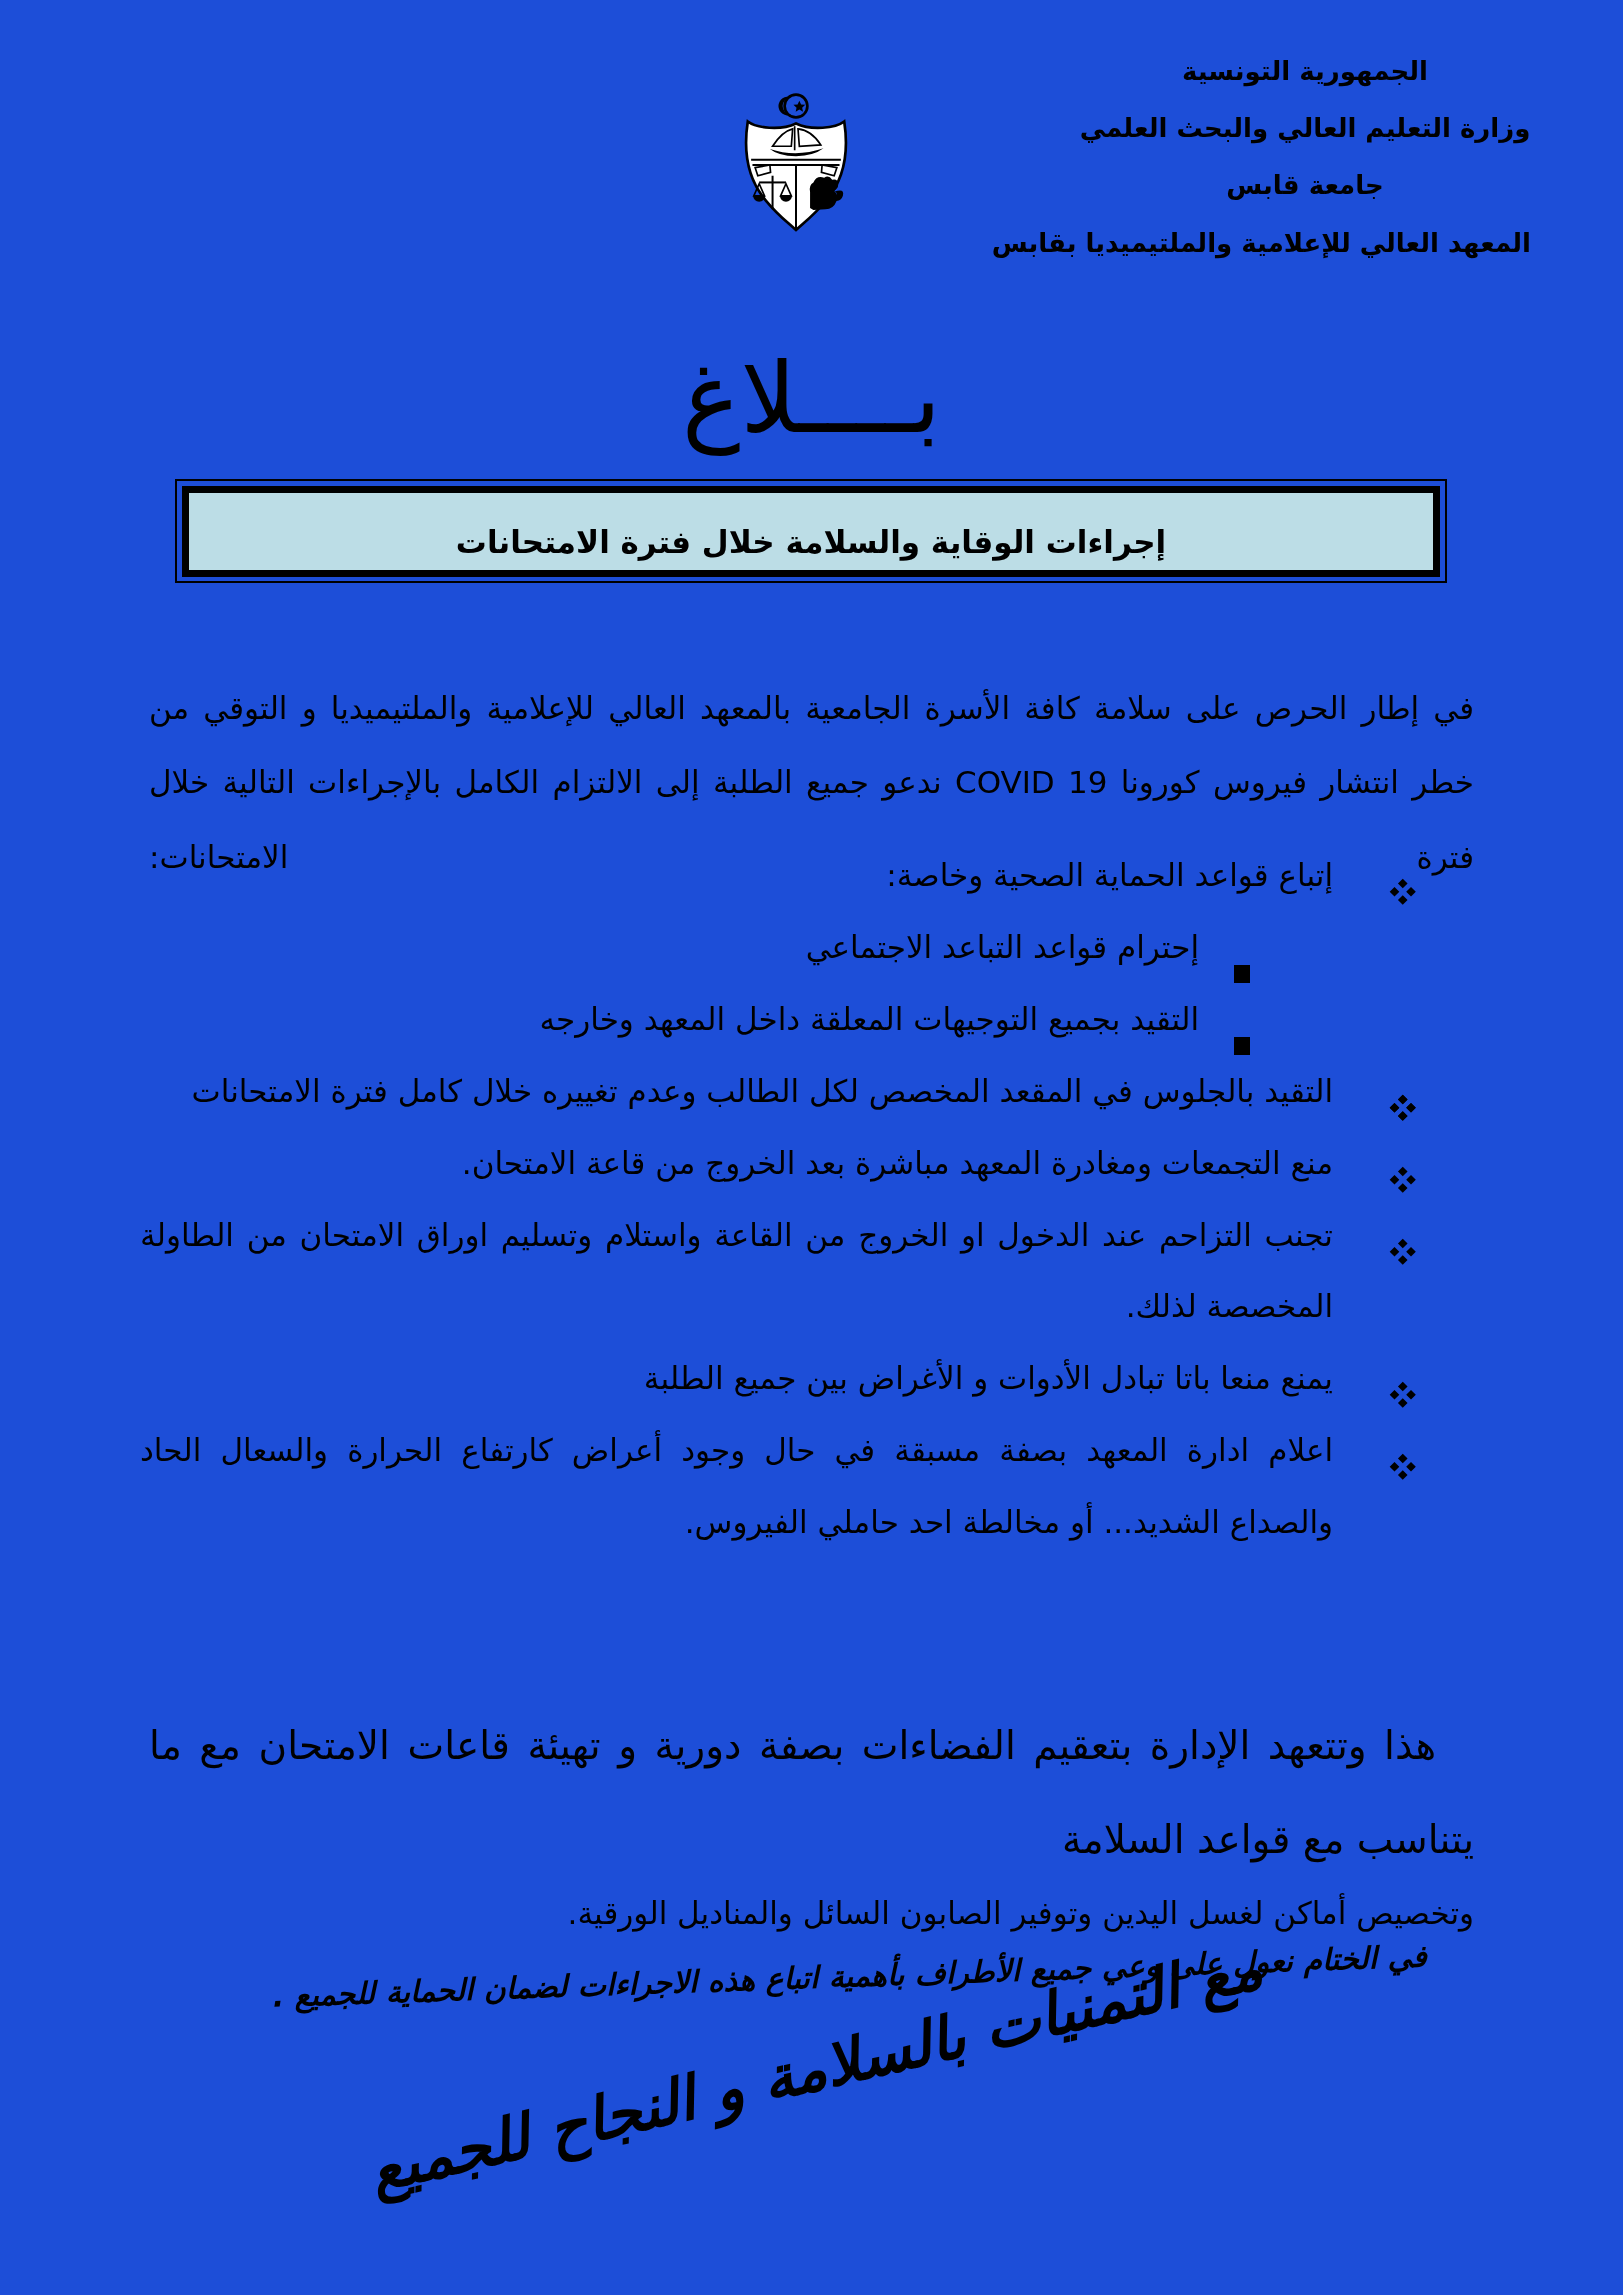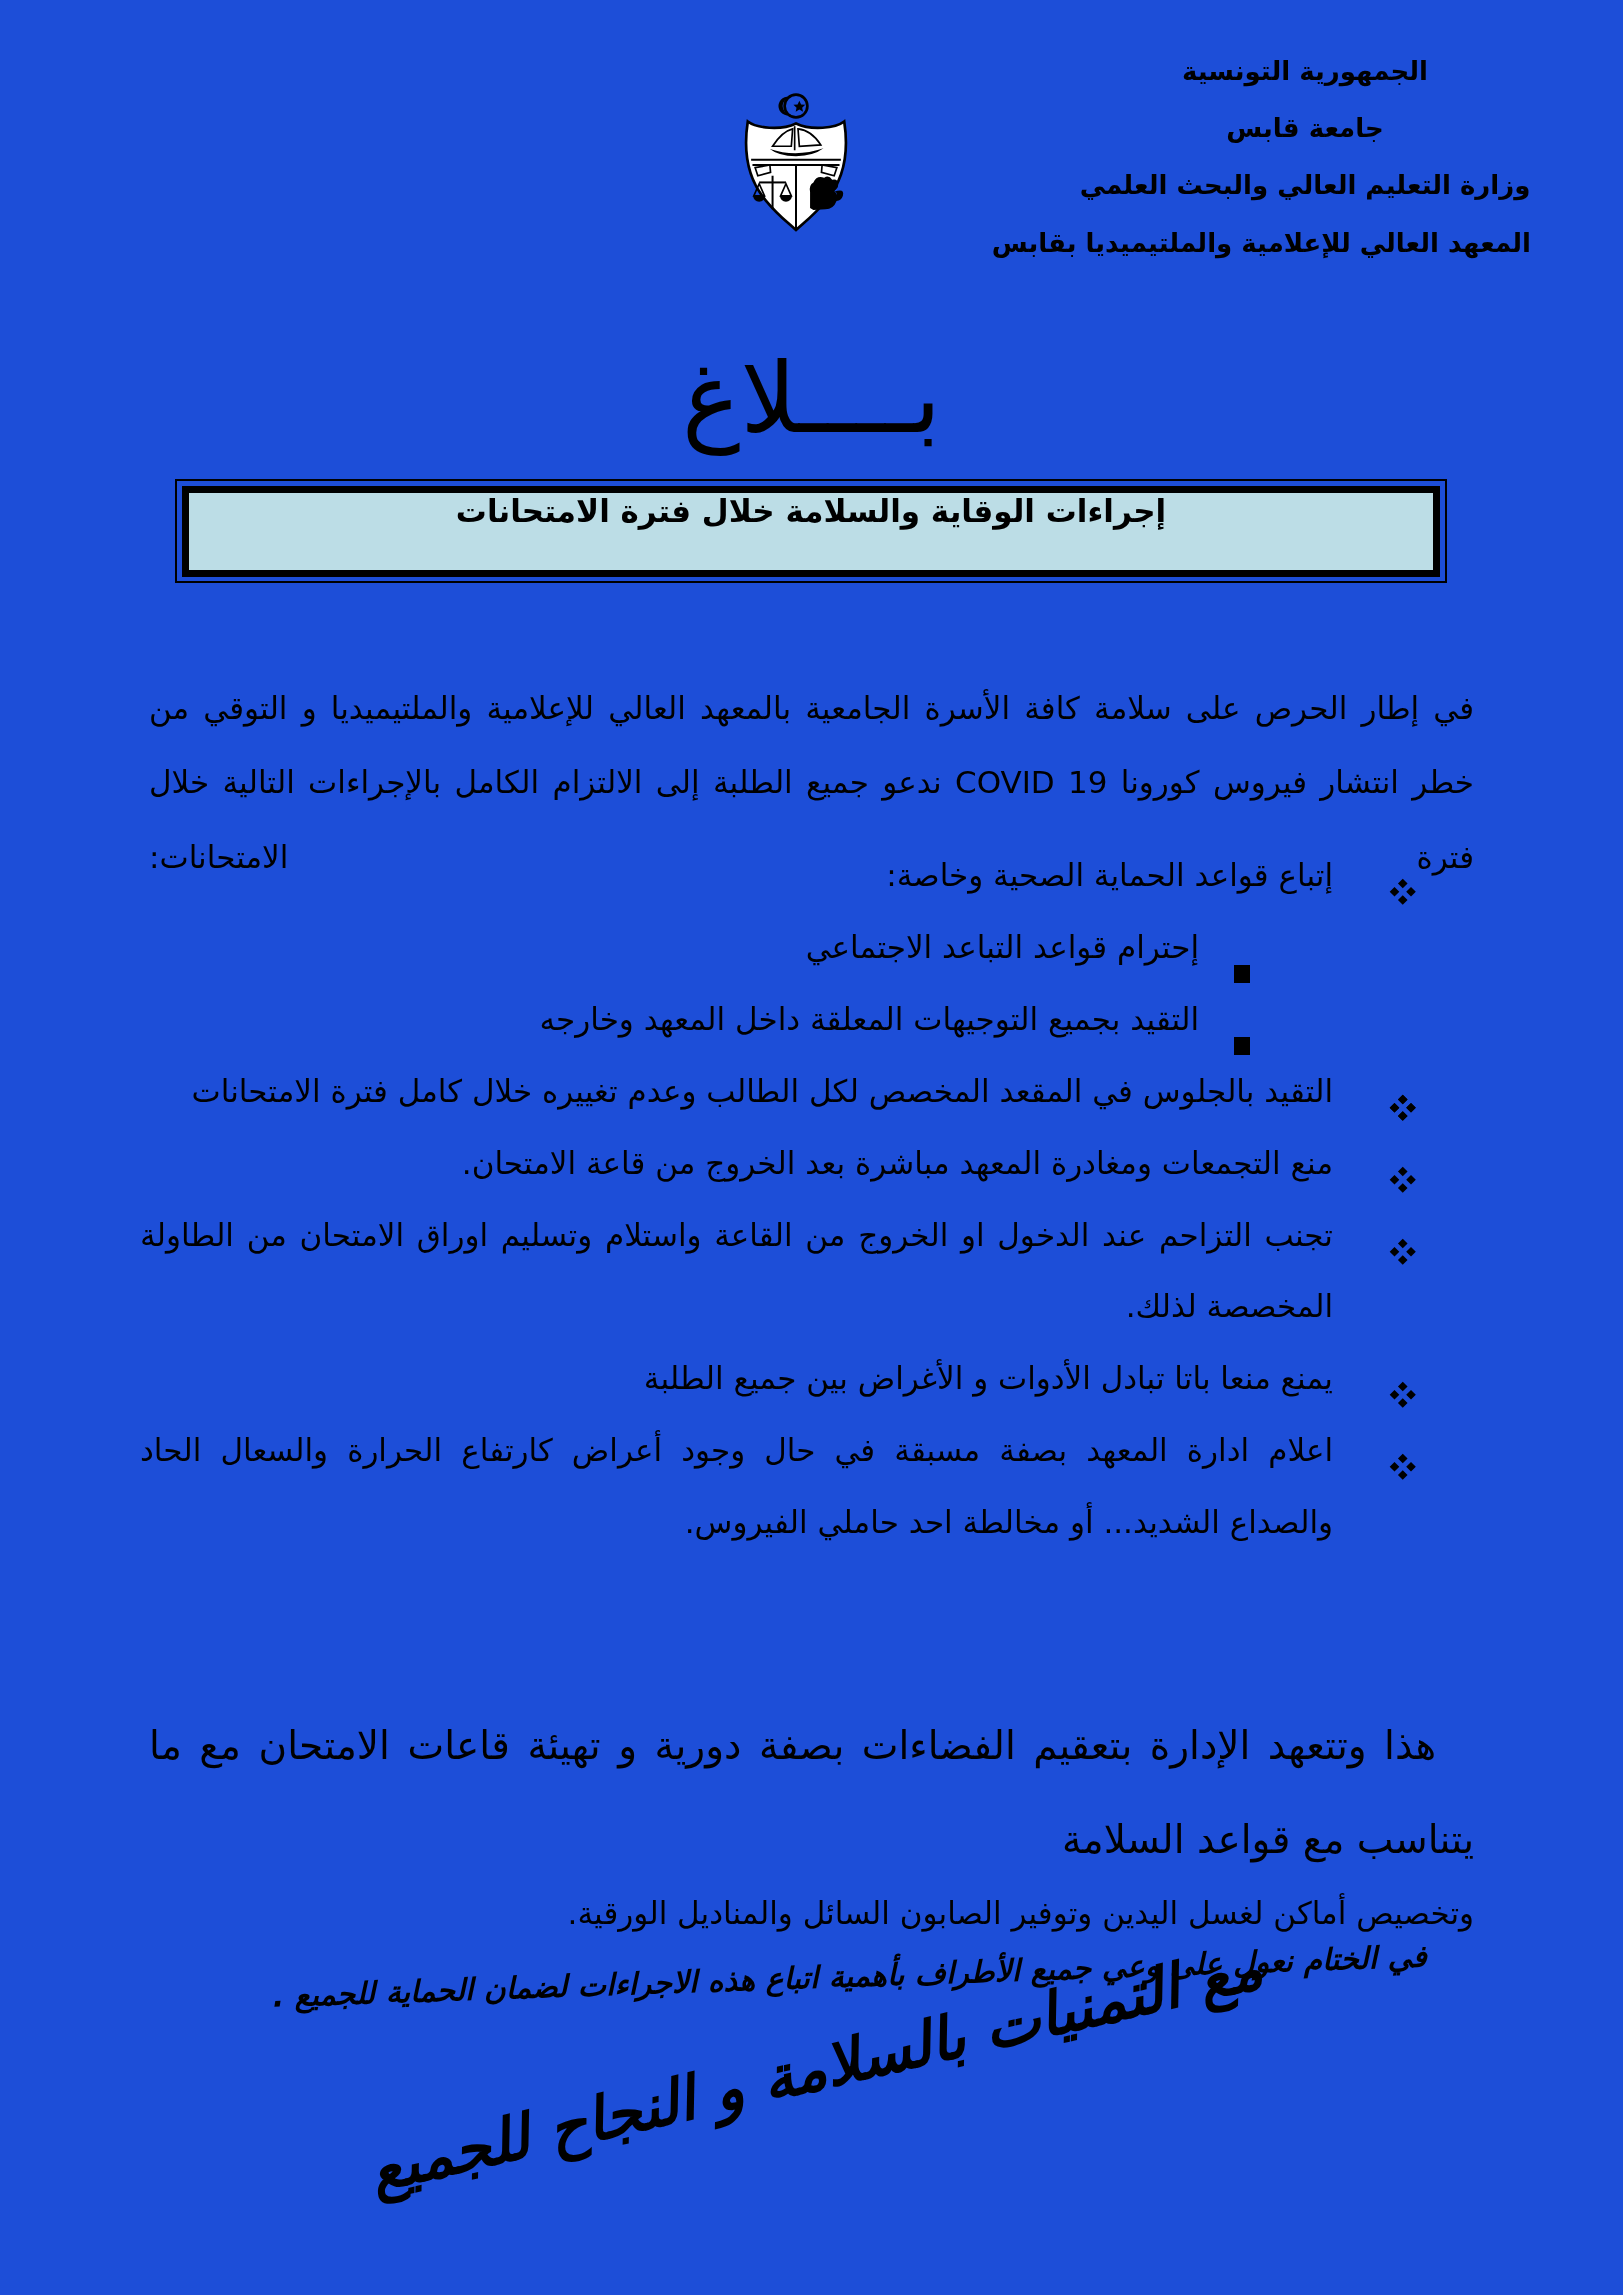--- a/index.html
+++ b/index.html
@@ -25,21 +25,21 @@
     position:absolute; top:340px; left:177px; width:1269px;
     text-align:center; font-size:98px; font-weight:normal; line-height:1.2;
   }
   
   .subtitle-outer{
     position:absolute; top:479px; left:175px; width:1272px;
     border:2.6px solid #000; padding:4.6px; box-sizing:border-box;
   }
   .subtitle-inner{
     border:7.2px solid #000; background:#bcdde6;
-    height:77px; display:flex; align-items:flex-start; justify-content:center;
+    height:77px; display:flex; align-items:flex-end; justify-content:center;
   }
   .subtitle-text{font-size:31px; font-weight:bold; padding-bottom:9.2px;}
   
   .intro{
     position:absolute; top:671px; right:149px; left:149px;
     font-size:31px; line-height:2.4;
     text-align:justify; text-align-last:justify;
   }
   .list-block{
     position:absolute; top:840px; right:149px; left:140px;
@@ -69,22 +69,22 @@
     text-align:center; transform:rotate(-13deg); white-space:nowrap;
   }
 </style>
 </head>
 <body>
 
 <div class="page">
 
   <div class="header-block">
     <div class="header-line">الجمهورية التونسية</div>
+    <div class="header-line">وزارة التعليم العالي والبحث العلمي</div>
     <div class="header-line">جامعة قابس</div>
-    <div class="header-line">وزارة التعليم العالي والبحث العلمي</div>
     <div class="header-line">المعهد العالي للإعلامية والملتيميديا بقابس</div>
   </div>
 
   <div class="emblem">
     <svg viewBox="0 0 190 215" width="128" height="144" xmlns="http://www.w3.org/2000/svg">
 
       <circle cx="95" cy="24" r="17" fill="none" stroke="#000" stroke-width="4"></circle>
       <path d="M88,11 a14,14 0 1,0 0,26 a11,11 0 1,1 0,-26 Z" fill="#000"></path>
       <path d="M100,16 l2.6,5.6 6.2,0.6 -4.6,4.2 1.3,6 -5.5,-3.1 -5.5,3.1 1.3,-6 -4.6,-4.2 6.2,-0.6 Z" fill="#000"></path>
 

